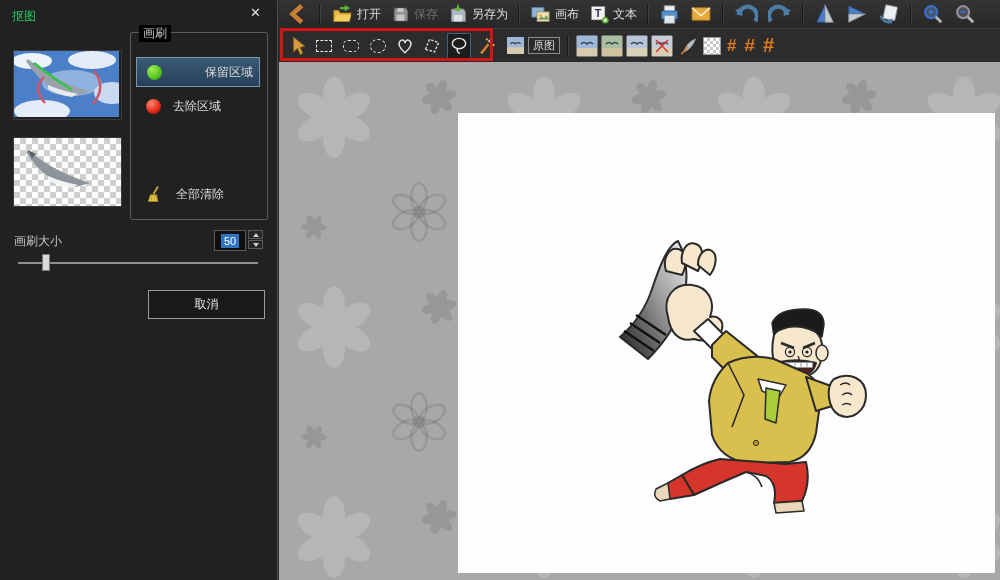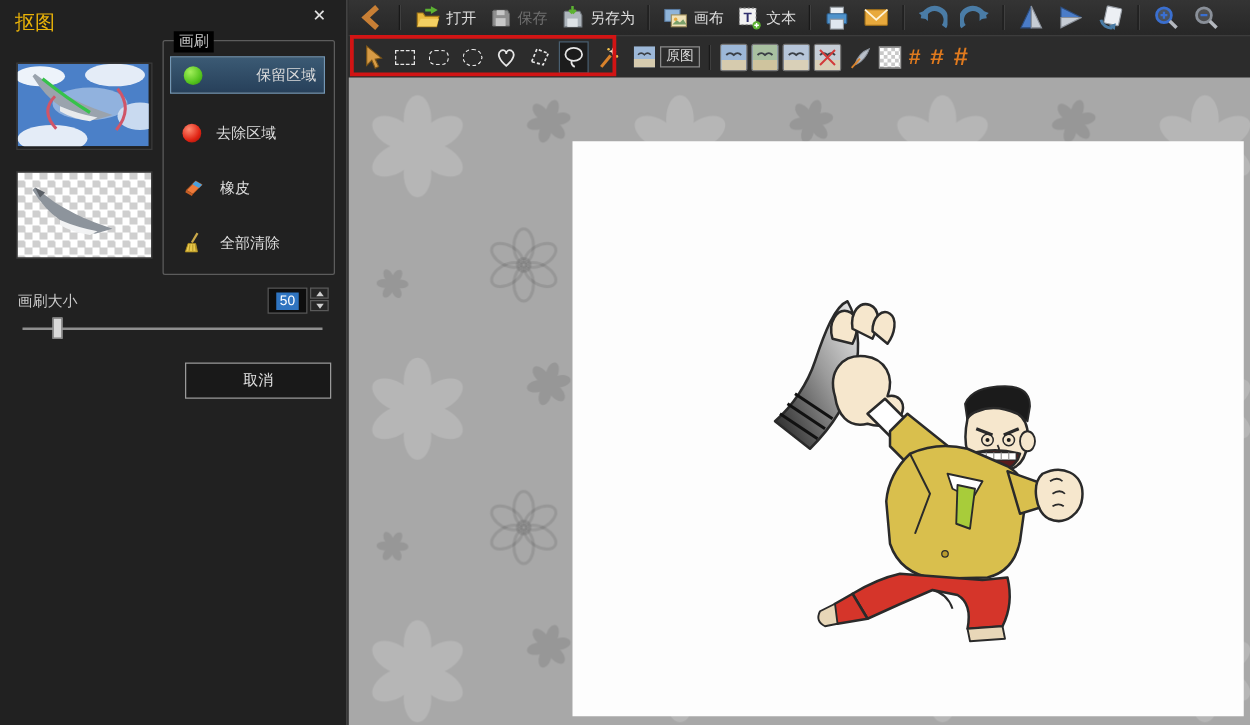--- a/index.html
+++ b/index.html
@@ -2,21 +2,21 @@
 <html><head>
 <meta charset="utf-8">
 <style>
   html,body{margin:0;padding:0;background:#1a1a1a;}
   .app{position:relative;width:1000px;height:580px;overflow:hidden;
        font-family:"Liberation Sans",sans-serif;background:#2b2b2b;user-select:none;}
 
   
   .panel{position:absolute;left:0;top:0;width:278px;height:580px;background:#212121;
          border-right:1px solid #4d4d4d;box-sizing:border-box;}
-  .panel-title{position:absolute;left:12px;top:8px;font-size:16px;color:#eab308;font-family:Liberation Serif, serif;}
+  .panel-title{position:absolute;left:12px;top:8px;font-size:12px;color:#22c55e;font-family:Liberation Serif, serif;}
   .panel-close{position:absolute;right:16px;top:6px;font-size:13px;color:#e2e2e2;cursor:pointer;line-height:14px;}
   .thumb{position:absolute;left:13px;width:107px;height:68px;border:1px solid #3a3a3a;overflow:hidden;}
   .thumb.t1{top:50px;}
   .thumb.t2{top:137px;background:repeating-conic-gradient(#cfcfcf 0 25%,#ffffff 0 50%) 0 0/12px 12px;}
   .groupbox{position:absolute;left:130px;top:32px;width:136px;height:186px;
             border:1px solid #5c5c5c;border-radius:2px;}
   .groupbox-label{position:absolute;left:8px;top:-8px;background:#000000;padding:0 4px;
                   font-size:12px;color:#c9c9c9;text-align:right;}
   .brush-btn{position:absolute;left:5px;width:124px;height:30px;display:flex;align-items:center;
              padding-left:10px;gap:12px;box-sizing:border-box;color:#dcdcdc;font-size:12px;cursor:pointer;}
@@ -105,38 +105,30 @@
       <svg class="icon" width="105" height="66" viewBox="0 0 105 66">
         <path d="M14 12 L30 24 Q46 34 62 40 L76 45 L62 49 Q46 46 34 38 Q22 30 12 14 Z" fill="#8d949c"></path>
         <path d="M34 38 Q48 44 64 47 L58 50 Q44 48 34 42 Z" fill="#f2f3f4"></path>
         <path d="M14 12 L22 16 L18 20 Z" fill="#5a5f66"></path>
       </svg>
     </div>
 
     <div class="groupbox">
       <div class="groupbox-label">画刷</div>
 
-      <div class="brush-btn selected" style="top:12px;gap:43px;">
+      <div class="brush-btn selected" style="top:24px;gap:43px;">
         <span class="ball green"></span>
         <span>保留区域</span>
       </div>
 
       <div class="brush-btn" style="top:58px;">
         <span class="ball red"></span>
         <span>去除区域</span>
       </div>
 
-      <div class="brush-btn" style="top:102px;">
-        <svg class="icon" width="18" height="18" viewBox="0 0 24 24">
-          <path d="M4 15 L14 5 L21 9 L11 19 Z" fill="#ef7a3a" stroke="#9c4c1a" stroke-width="1"></path>
-          <path d="M14 5 L21 9 L17.5 12.5 L10.5 8.5 Z" fill="#4aa0dc"></path>
-          <path d="M4 15 L11 19 L10 21 L3 17 Z" fill="#c85f26"></path>
-        </svg>
-        <span>橡皮</span>
-      </div>
 
       <div class="brush-btn" style="top:146px;">
         <svg class="icon" width="18" height="18" viewBox="0 0 24 24">
           <line x1="16" y1="2" x2="10" y2="12" stroke="#caa94a" stroke-width="2.4"></line>
           <path d="M6 13 L14 13 L16 22 L3 22 Z" fill="#e8c84a" stroke="#a8881e" stroke-width="1"></path>
           <path d="M8 14 L7 21 M11 14 L11 21 M13.5 14 L14.5 21" stroke="#a8881e" stroke-width="0.9"></path>
         </svg>
         <span>全部清除</span>
       </div>
     </div>

